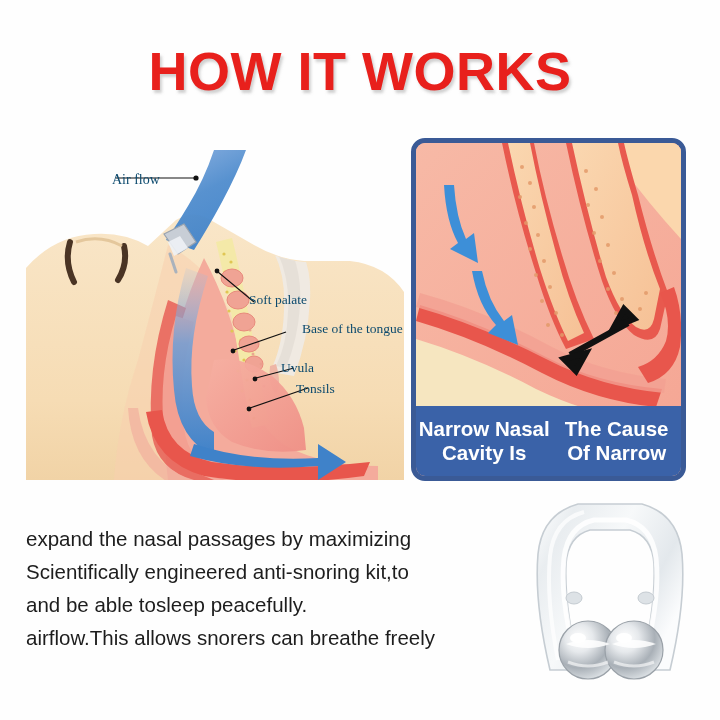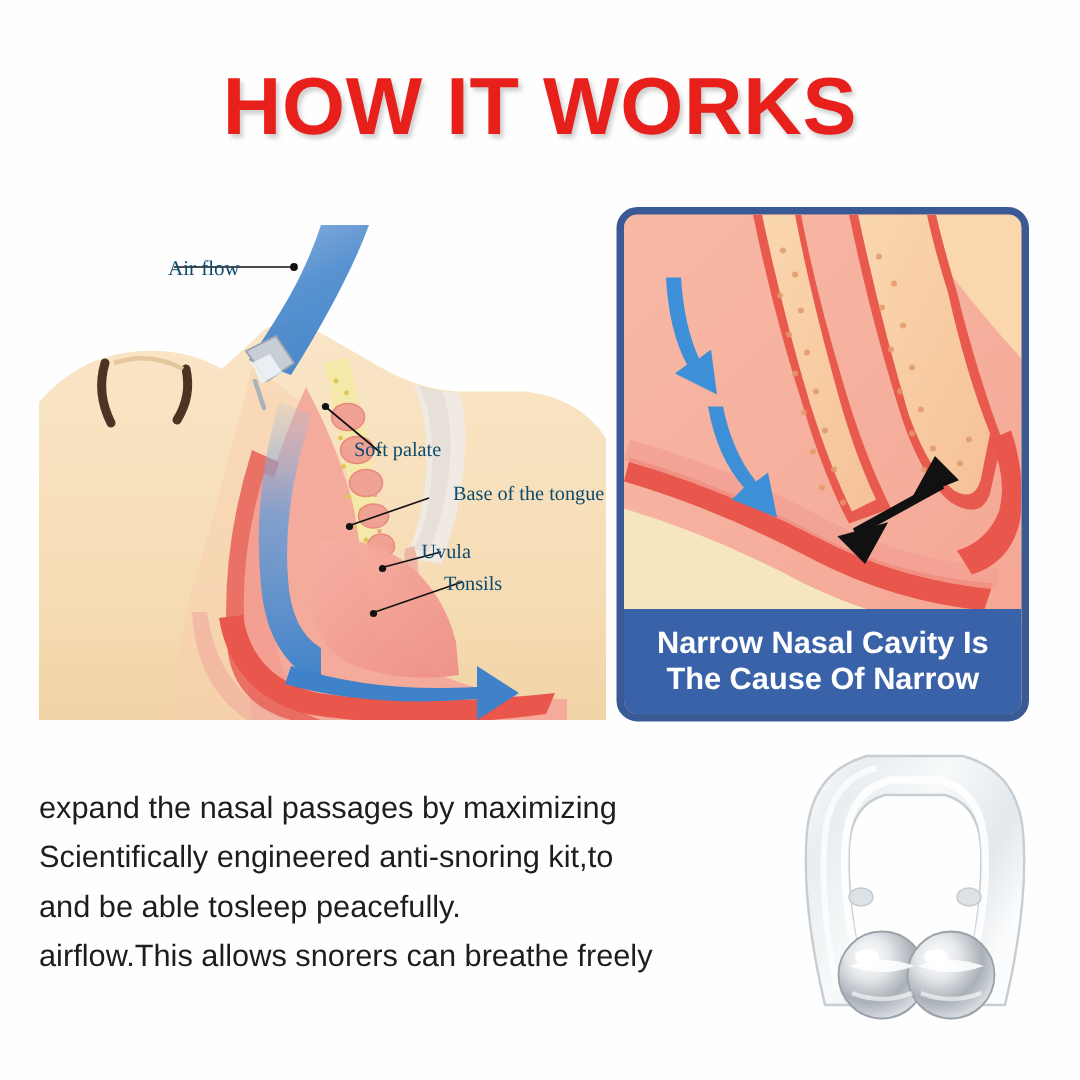--- a/index.html
+++ b/index.html
@@ -27,40 +27,40 @@
   .left-illu{position:absolute;left:18px;top:150px;width:392px;height:330px;}
   .left-illu svg{display:block;}
 
   .lbl{
     position:absolute;
     font-size:13.5px;color:#0c4a6e;
     font-family:Liberation Serif, serif;
     white-space:nowrap;
   }
   .lbl-airflow{left:112px;top:172px;font-size:14px;}
-  .lbl-soft{left:236px;top:292px;}
+  .lbl-soft{left:249px;top:292px;}
   .lbl-base{left:274px;top:321px;margin-left:28px;}
   .lbl-uvula{left:281px;top:360px;}
   .lbl-tonsils{left:296px;top:381px;}
 
   
   .panel{
     position:absolute;left:411px;top:138px;width:275px;height:343px;
     border:5px solid #3a5a96;border-radius:14px;
     overflow:hidden;background:#f6b49a;
     box-sizing:border-box;
   }
   .panel-art{position:absolute;left:0;top:0;width:265px;height:275px;}
   .panel-caption{
     position:absolute;left:0;bottom:0;width:100%;
     height:70px;
     background:#3a62a8;
     color:#ffffff;
     font-size:20.5px;font-weight:700;line-height:1.18;
-    display:flex;flex-direction:column;align-items:center;justify-content:center;
+    display:flex;flex-direction:row;align-items:center;justify-content:center;
     text-align:center;
     font-family:"Liberation Sans", sans-serif;
   }
 
   
   .body-copy{
     position:absolute;left:26px;top:522px;width:480px;
     font-size:20.5px;line-height:33px;color:#1d1d1d;
     font-family:"Liberation Sans", sans-serif;
   }

